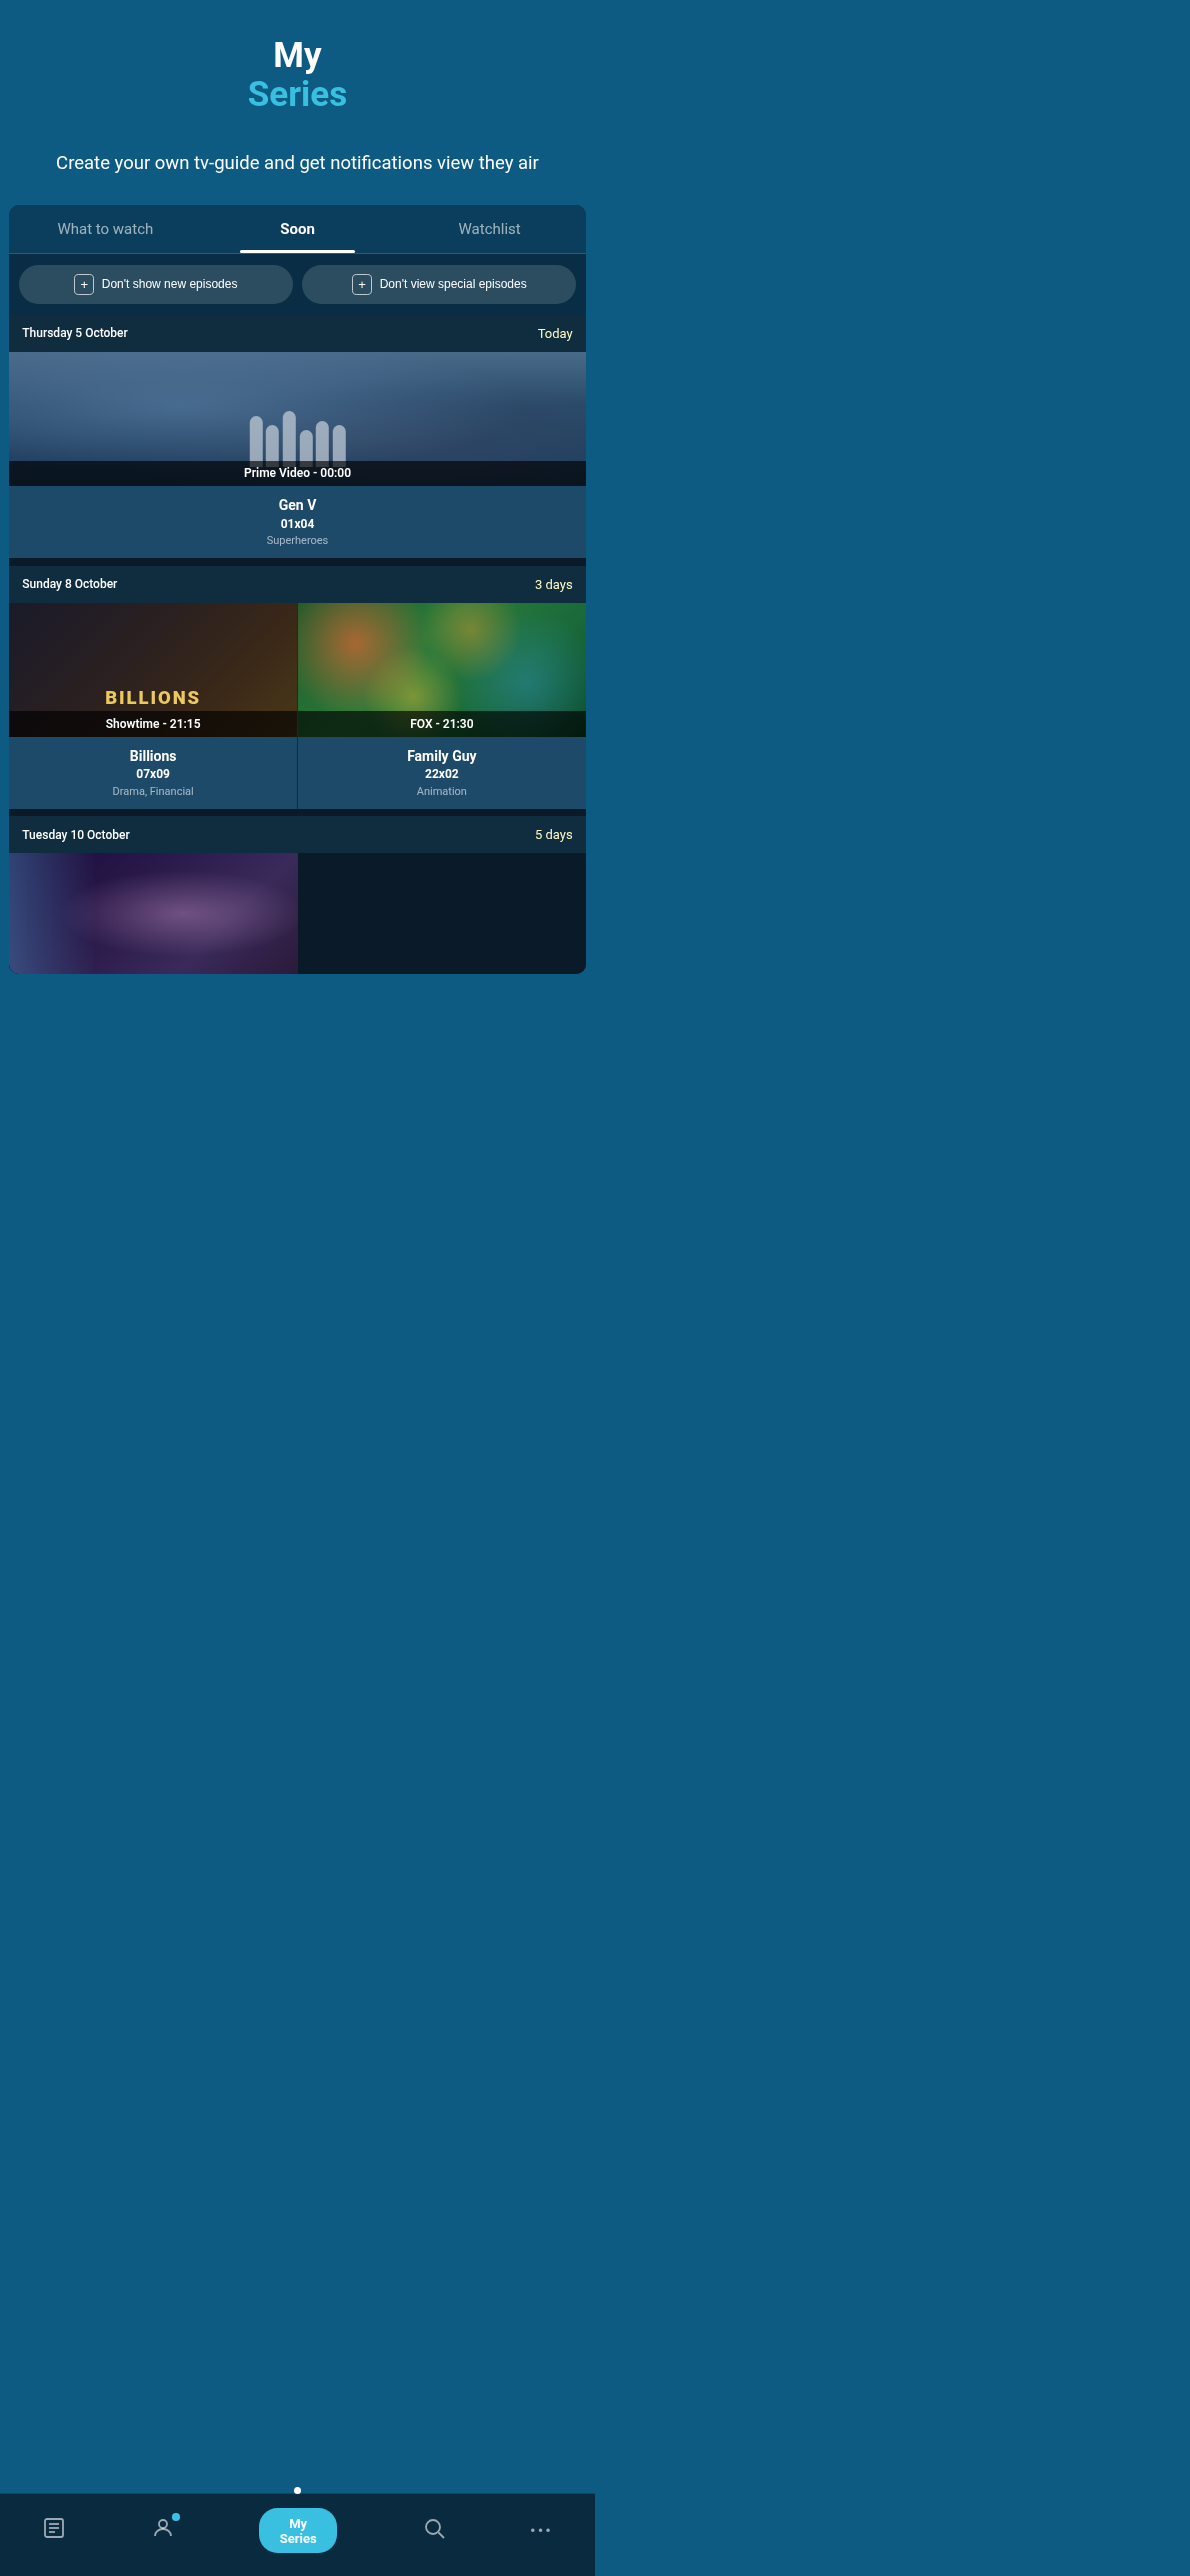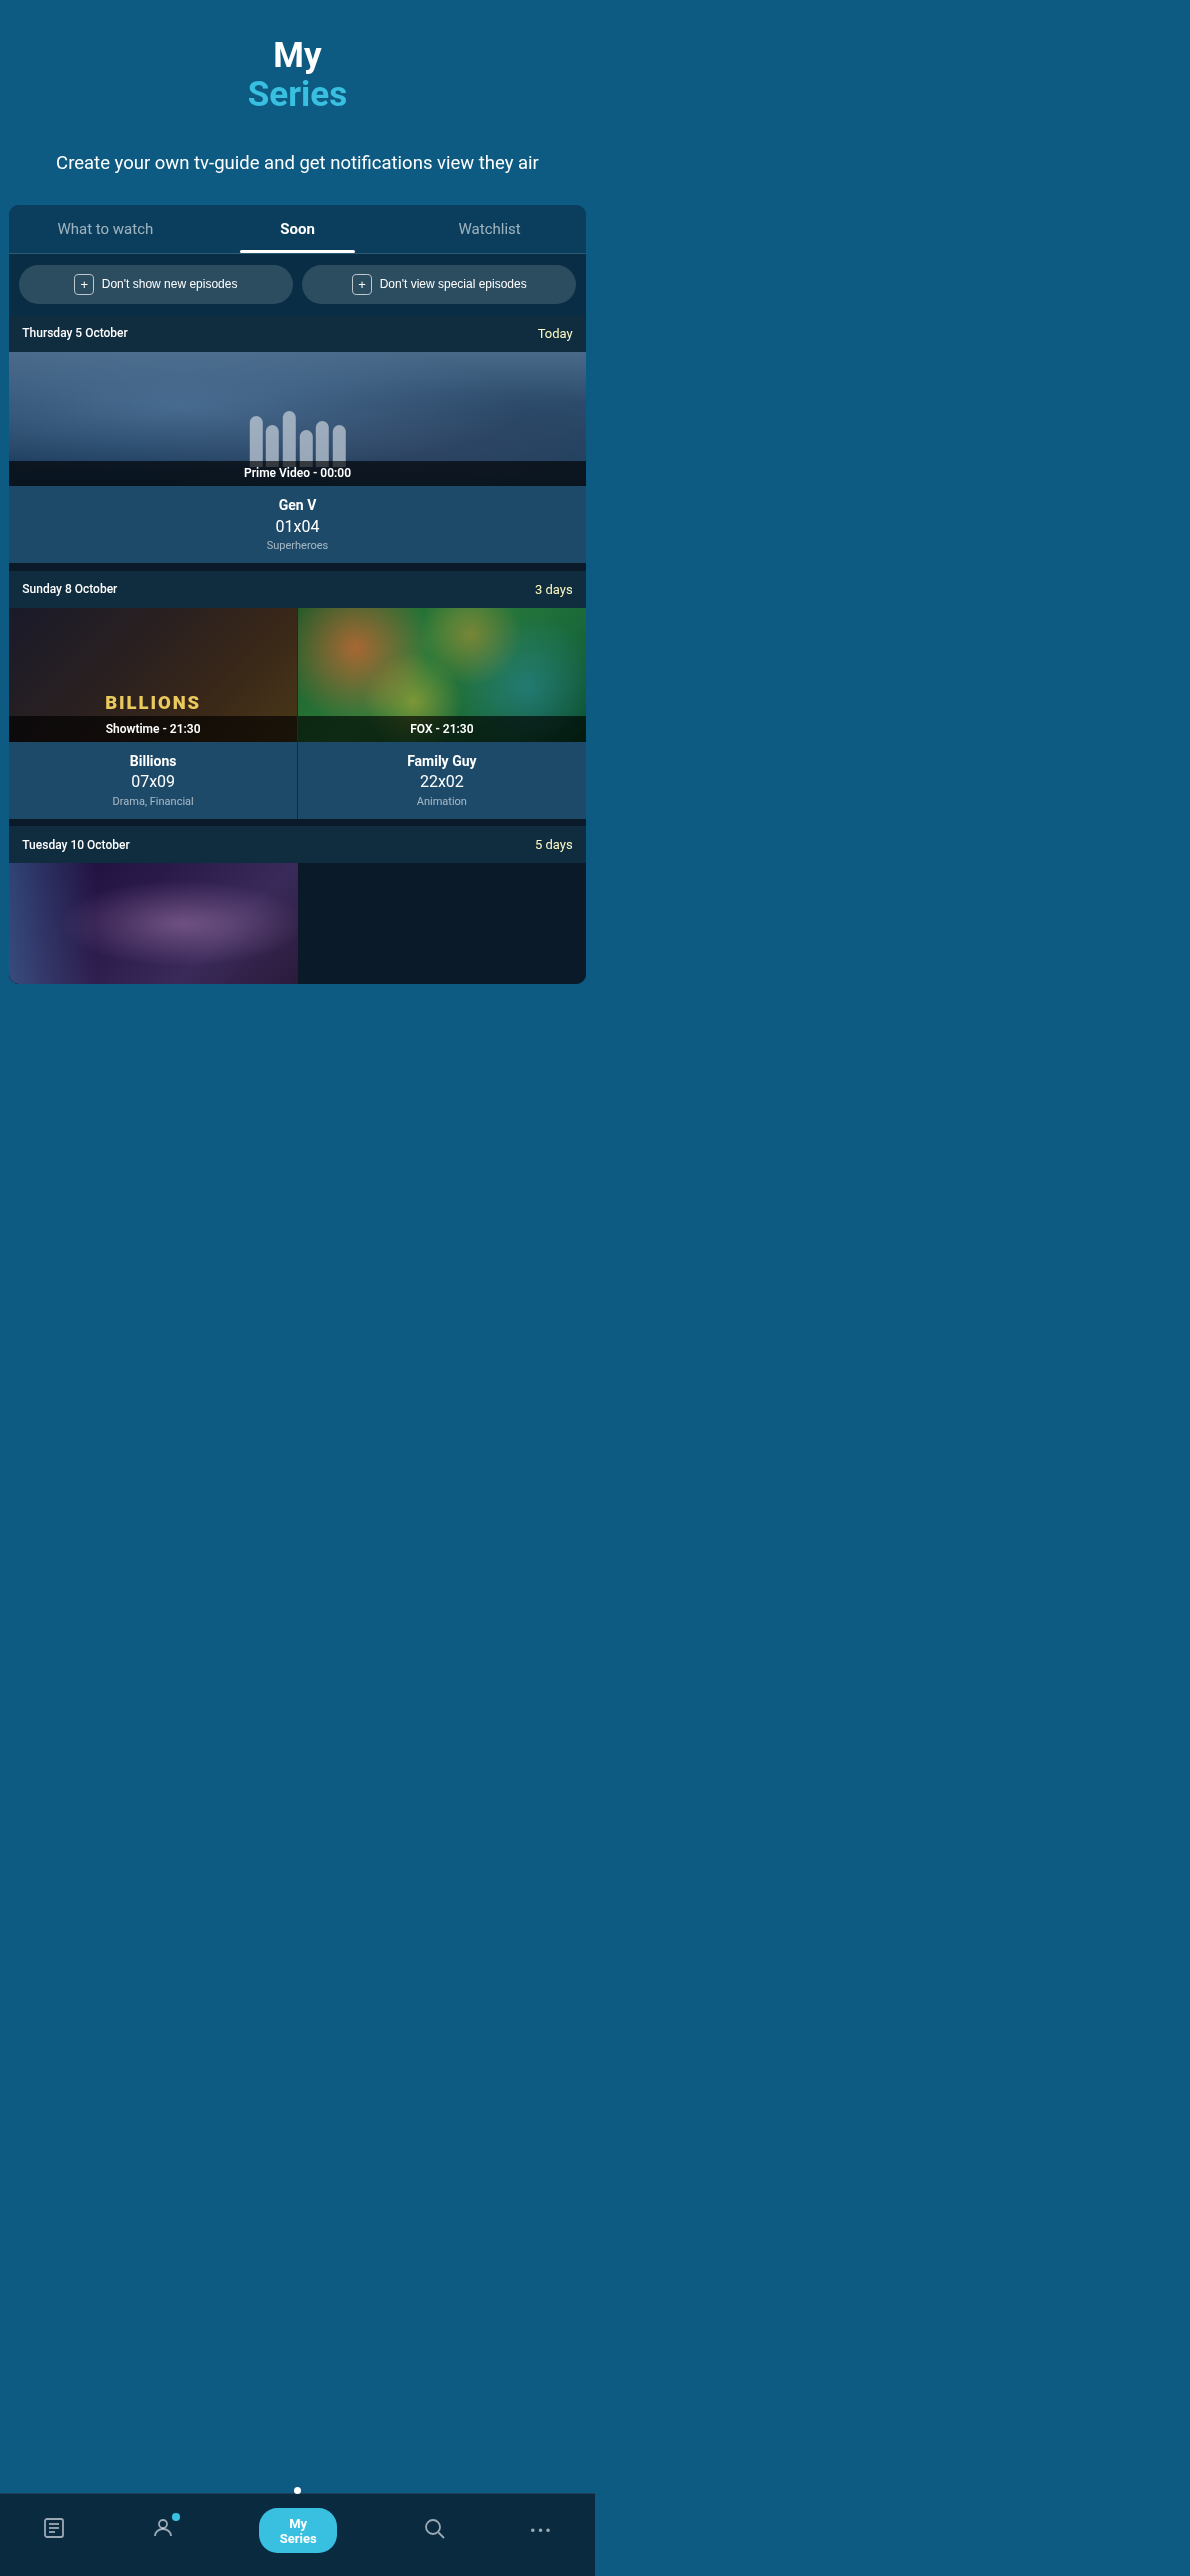--- a/index.html
+++ b/index.html
@@ -259,22 +259,22 @@
       text-align: center;
     }
     .show-title {
       font-size: 14px;
       font-weight: 700;
       color: white;
       margin-bottom: 3.7px;
       text-align: center;
     }
     .show-episode {
-      font-size: 16px;
-      font-weight: 400;
+      font-size: 12px;
+      font-weight: 700;
       color: white;
       margin-bottom: 3.7px;
     }
     .show-genre {
       font-size: 11px;
       color: rgba(255,255,255,0.6);
     }
 
     
     .bottom-nav {
@@ -427,21 +427,21 @@
 
     <div class="date-section">
       <div class="date-header">
         <span class="date-label">Sunday 8 October</span>
         <span class="date-relative">3 days</span>
       </div>
       <div class="shows-grid">
         <div class="show-card">
           <div class="show-image-wrap">
             <div class="show-image-placeholder img-billions"></div>
-            <div class="network-badge">Showtime - 21:30</div>
+            <div class="network-badge">Showtime - 21:15</div>
           </div>
           <div class="show-info">
             <div class="show-title">Billions</div>
             <div class="show-episode">07x09</div>
             <div class="show-genre">Drama, Financial</div>
           </div>
         </div>
         <div class="show-card">
           <div class="show-image-wrap">
             <div class="show-image-placeholder img-familyguy"></div>

